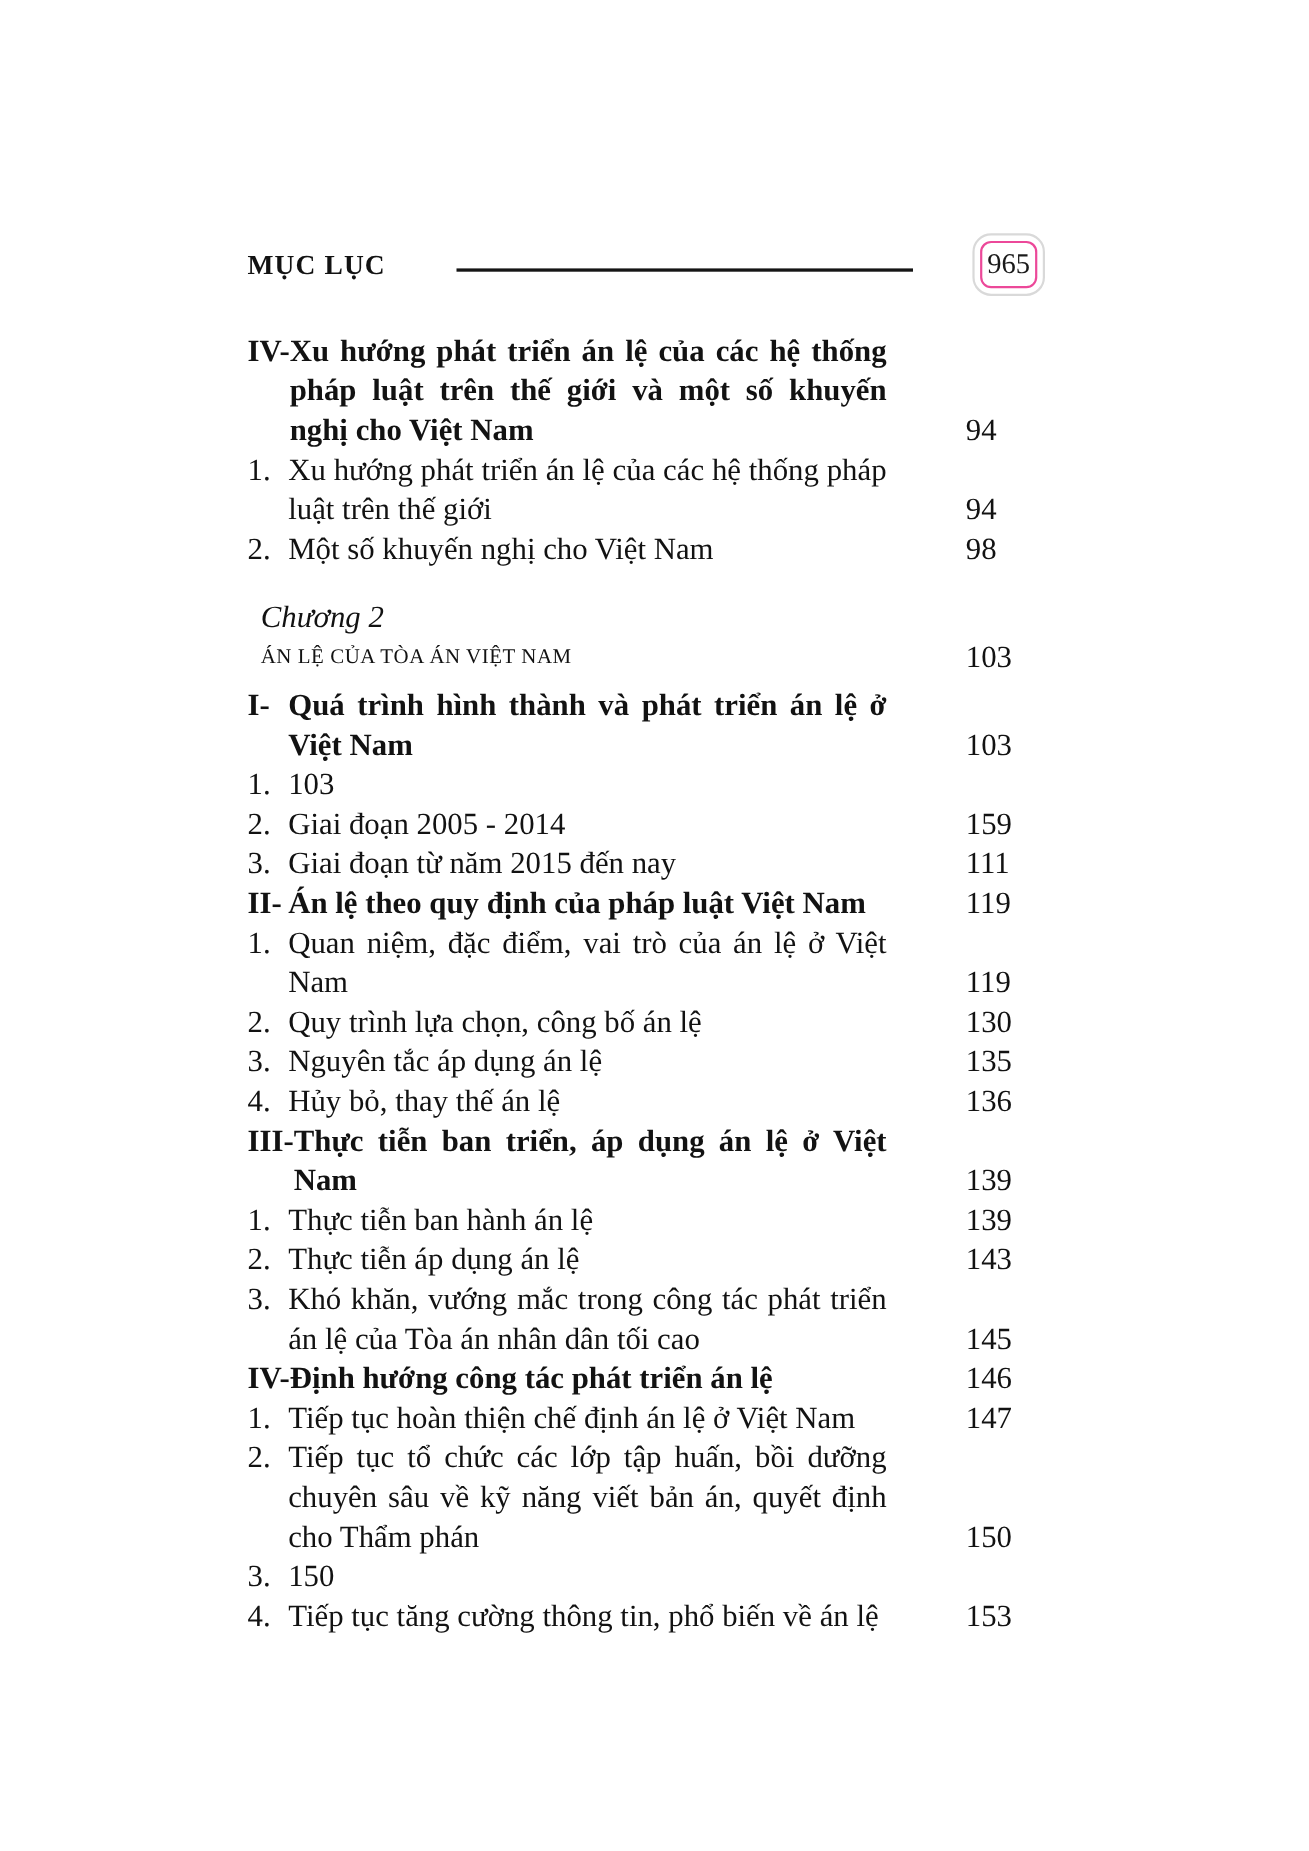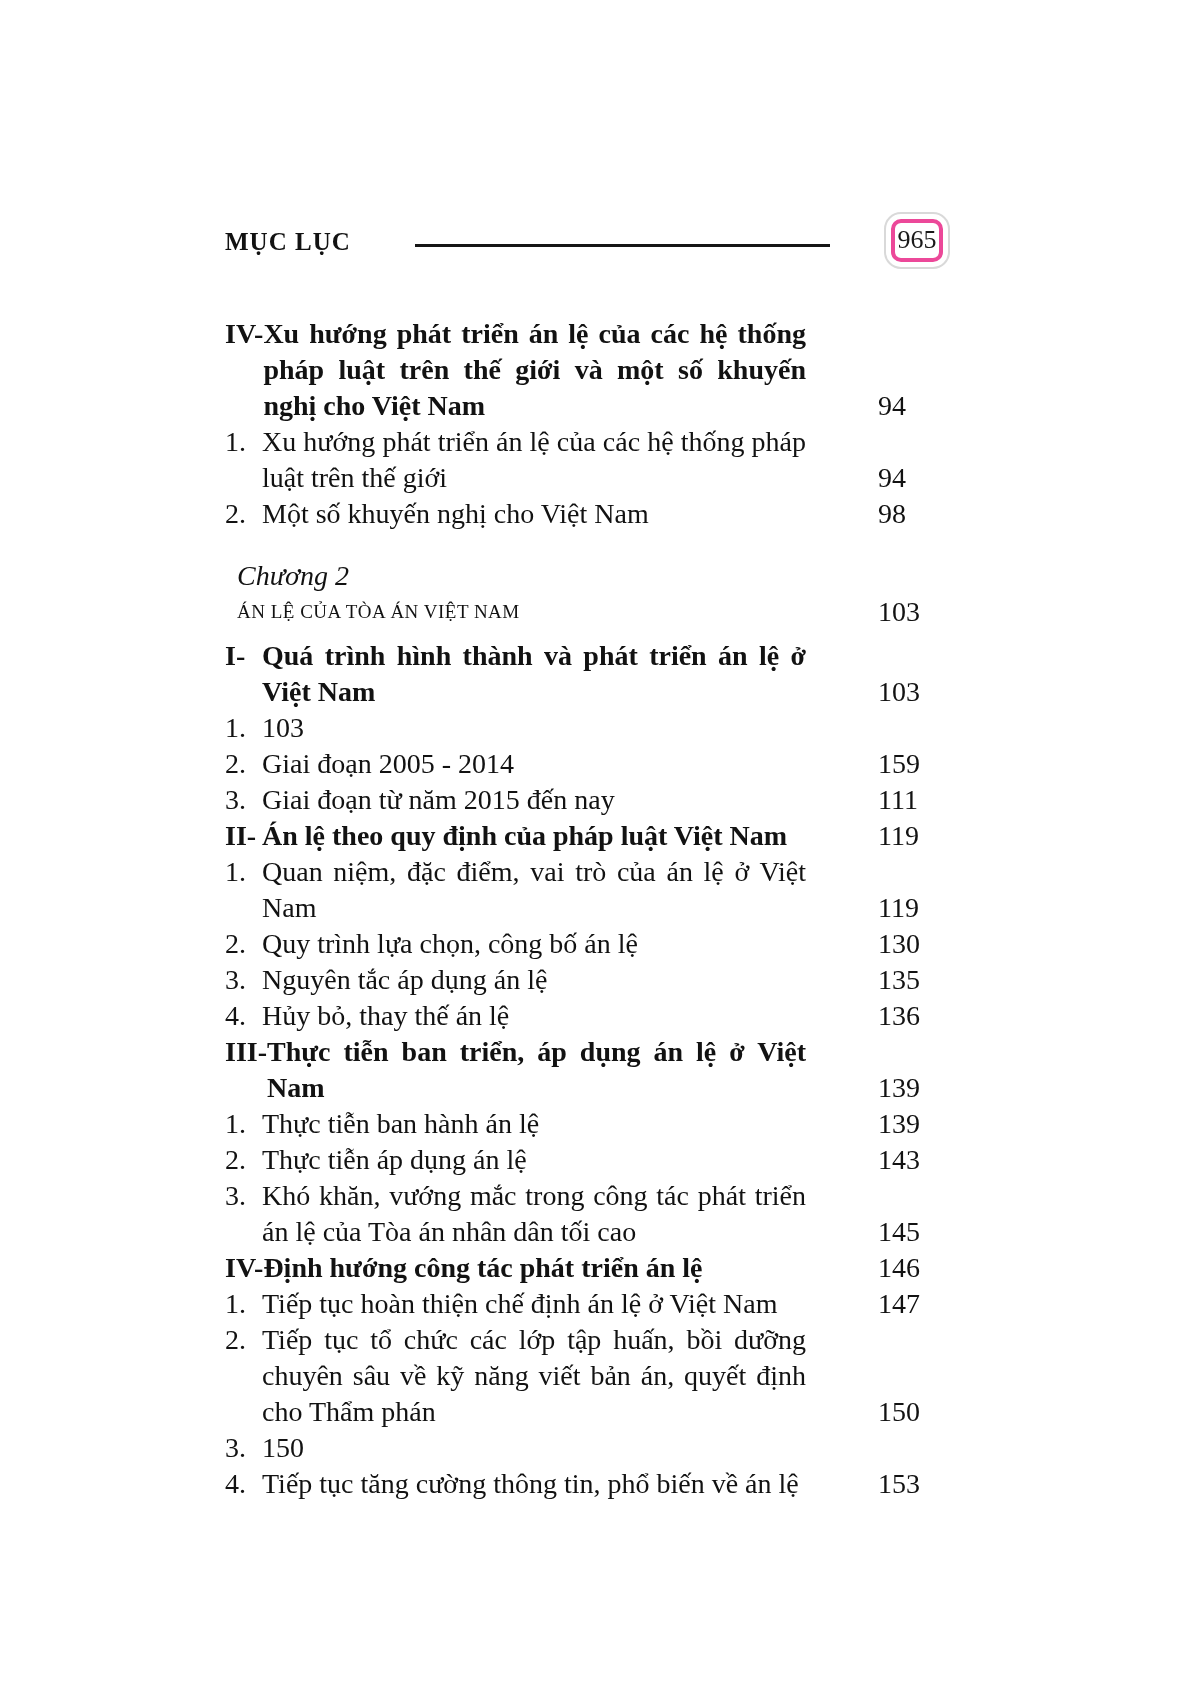--- a/index.html
+++ b/index.html
@@ -48,33 +48,33 @@
     border-radius: 17px;
     background: #ffffff;
     display: flex;
     align-items: center;
     justify-content: center;
   }
   .page-badge-inner {
     width: 52px;
     height: 43px;
     box-sizing: border-box;
-    border: 4px solid #ec4899;
+    border: 2px solid #ec4899;
     border-radius: 10px;
     display: flex;
     align-items: center;
     justify-content: center;
     font-size: 26px;
     color: #1a1a1a;
   }
   
   .toc {
     position: absolute;
     left: 225px;
-    top: 316px;
+    top: 302px;
     width: 725px;
     font-size: 28px;
     line-height: 36px;
   }
   .entry {
     display: flex;
     align-items: flex-start;
   }
   .entry.bold .marker,
   .entry.bold .text {

